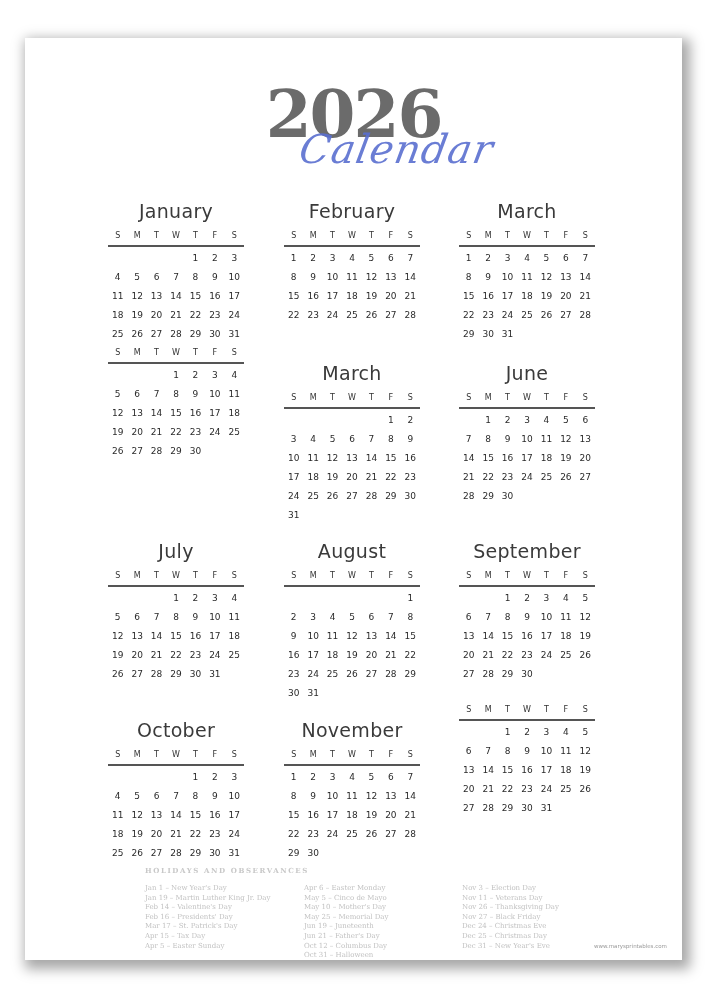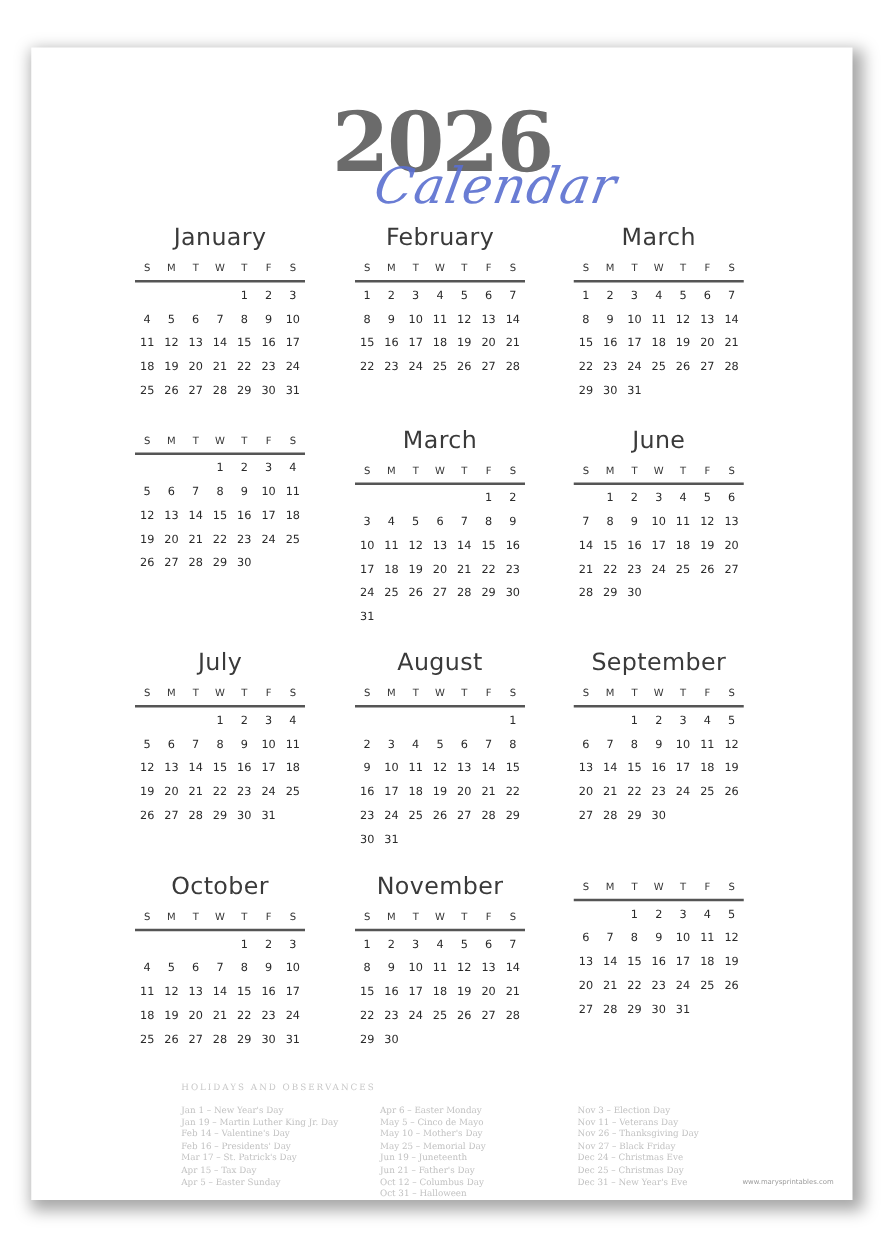--- a/index.html
+++ b/index.html
@@ -2,26 +2,26 @@
 <html><head>
 <meta charset="utf-8">
 <style>
   html,body{margin:0;padding:0;}
   body{width:707px;height:1000px;background:#ffffff;position:relative;overflow:hidden;font-family:"DejaVu Sans",sans-serif;}
   .page{position:absolute;left:25px;top:38px;width:657px;height:922px;background:#fff;box-shadow:4px 5px 12px 4px rgba(0,0,0,0.35);}
   .title-wrap{position:absolute;left:0;width:569px;top:78px;height:110px;}
   .year{position:absolute;left:0;width:707px;top:0;text-align:center;font-family:"DejaVu Serif",serif;font-weight:bold;font-size:66px;letter-spacing:-2px;color:#6b6b6b;line-height:72px;}
   .script{position:absolute;left:300px;top:46px;font-family:"DejaVu Serif",serif;font-style:italic;font-size:40px;color:#5a6fd0;letter-spacing:1px;transform:skewX(-10deg);line-height:50px;font-weight:normal;opacity:0.9;}
   .month{position:absolute;width:136px;}
-  .month-name{text-align:center;font-family:"DejaVu Sans",sans-serif;font-size:19px;color:#3a3a3a;height:24px;line-height:24px;letter-spacing:0.3px;}
+  .month-name{text-align:center;font-family:"DejaVu Sans",sans-serif;font-size:19px;color:#3a3a3a;height:24px;line-height:24px;letter-spacing:0.3px;margin-top:21px;}
   .wk{display:grid;grid-template-columns:repeat(7,1fr);margin-top:7px;font-size:8px;color:#333;text-align:center;height:12px;line-height:12px;}
   .rule{height:1.5px;background:#555;margin-top:3px;}
   .days{display:grid;grid-template-columns:repeat(7,1fr);margin-top:2px;}
   .days span{text-align:center;font-size:9px;color:#2a2a2a;height:19px;line-height:19px;}
-  .hol-title{position:absolute;left:145px;top:866px;font-family:"DejaVu Serif",serif;font-size:7px;letter-spacing:1.6px;color:#c8c8c8;}
+  .hol-title{position:absolute;left:145px;top:866px;font-family:"DejaVu Serif",serif;font-size:7px;letter-spacing:1.6px;color:#c8c8c8;font-weight:bold;}
   .hol-col{position:absolute;top:884px;font-family:"DejaVu Serif",serif;font-size:7px;color:#c2c2c2;line-height:9.6px;}
   .site{position:absolute;left:594px;top:943px;font-size:5.5px;color:#9a9a9a;font-family:"DejaVu Sans",sans-serif;}
 </style>
 </head>
 <body>
 
 <div class="page"></div>
 
 <div class="title-wrap">
   <div class="year">2026</div>

